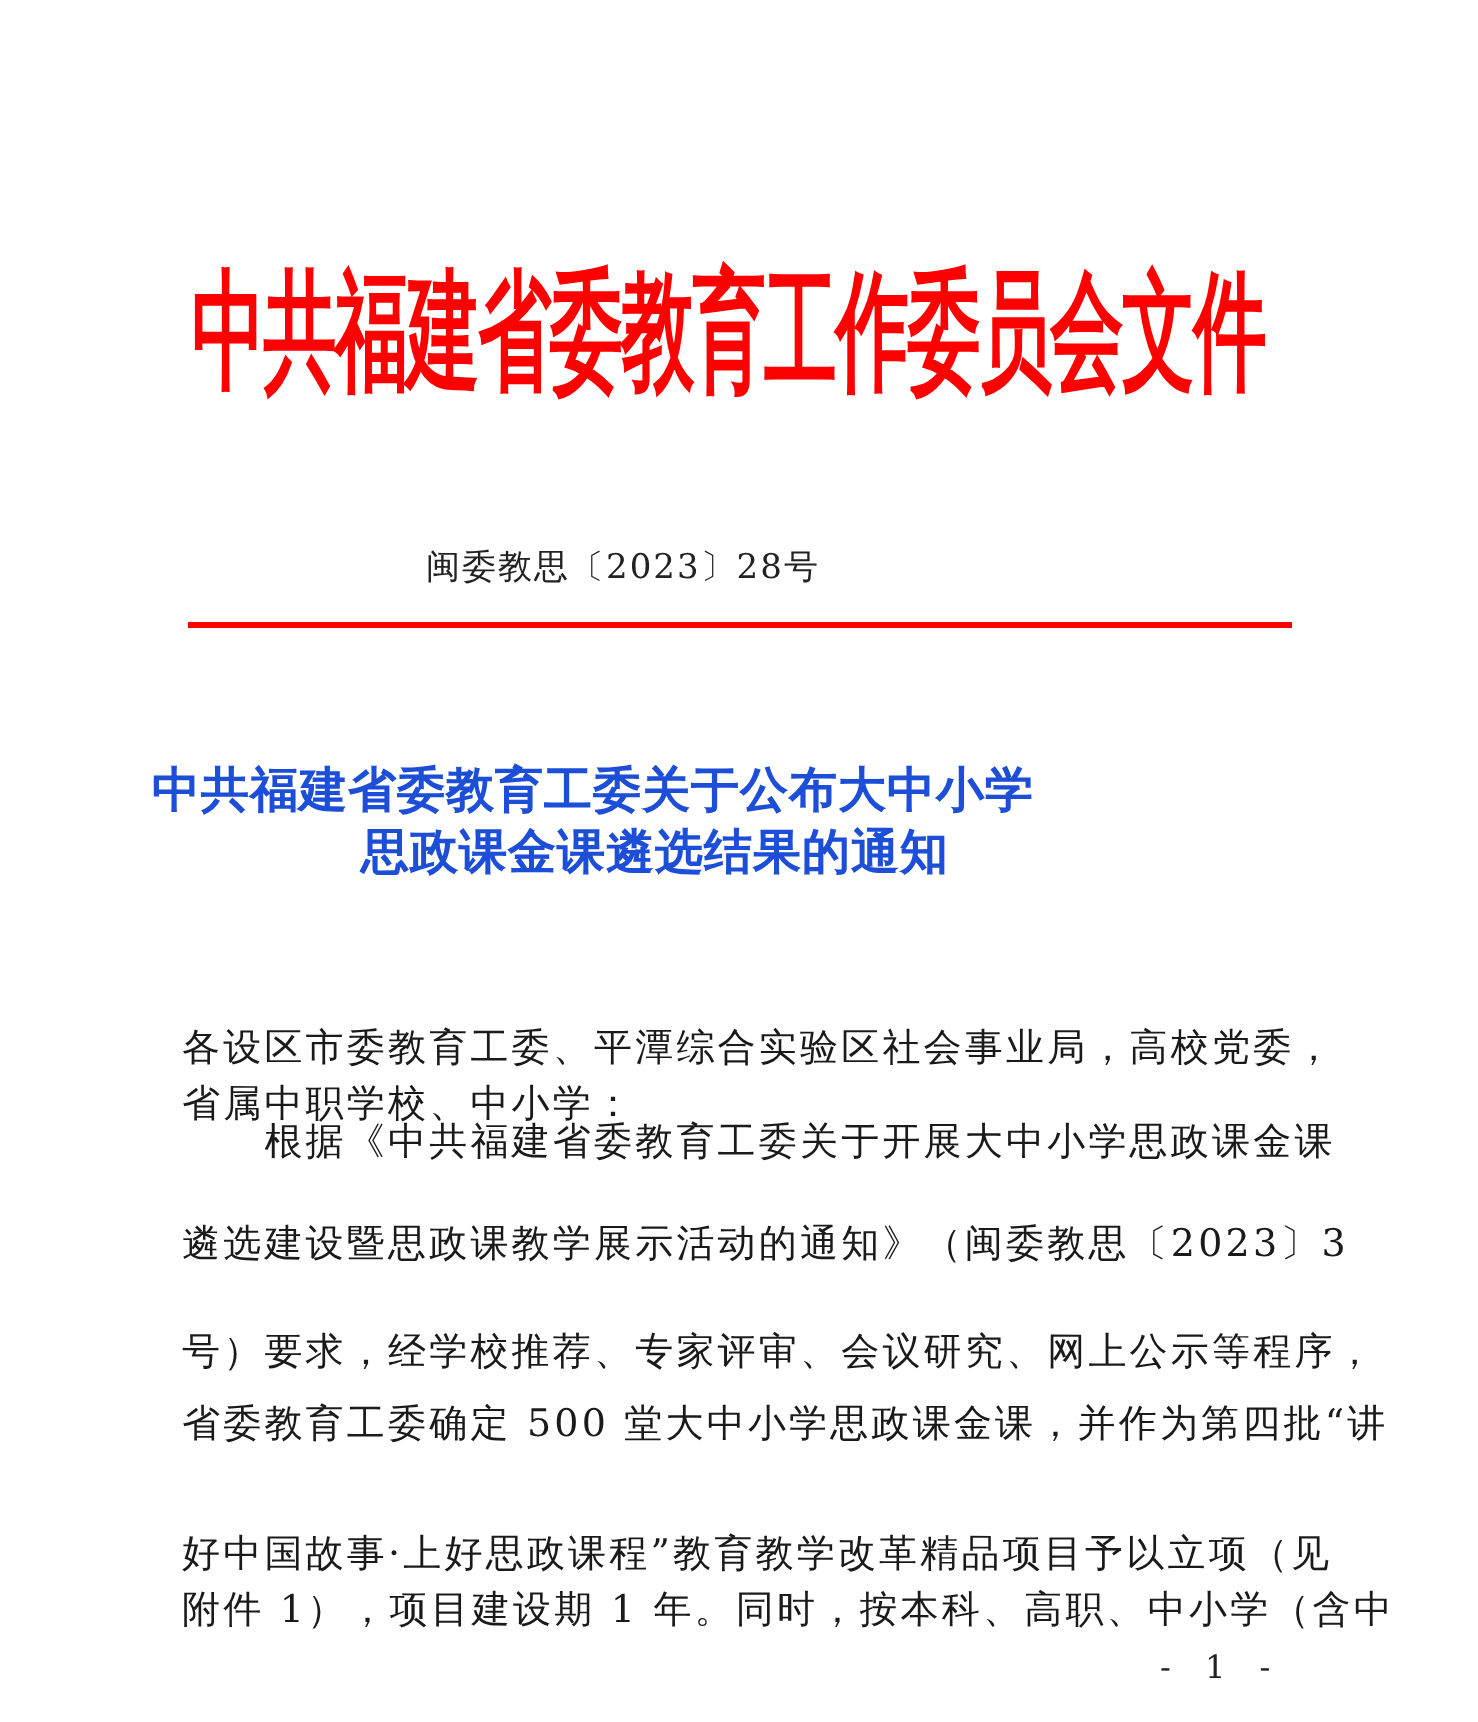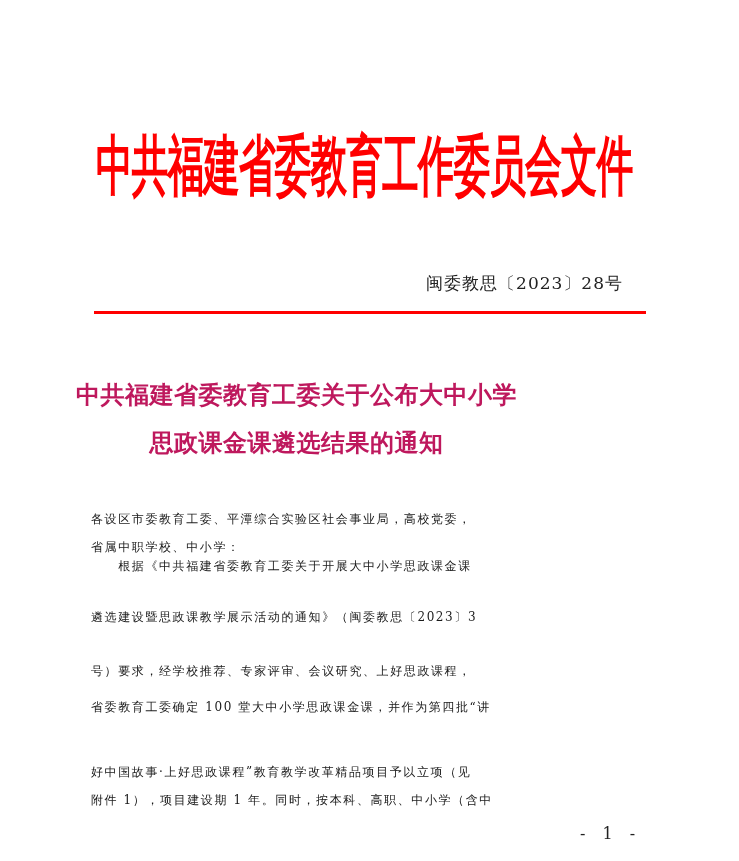--- a/index.html
+++ b/index.html
@@ -3,46 +3,46 @@
   <meta charset="utf-8">
   <style>
     html, body { margin: 0; padding: 0; background: #ffffff; }
     body { width: 739px; height: 861px; position: relative; overflow: hidden;
            font-family: "DejaVu Serif", "Liberation Serif", serif; color: #111; }
     .masthead { position: absolute; left: 96px; top: 128px; width: 548px; height: 76px;
                 color: #ff0000; font-family: "DejaVu Serif", serif; font-weight: bold;
                 font-size: 50px; line-height: 76px; white-space: nowrap;
                 transform-origin: left center; transform: scaleX(0.73) scaleY(1.3);
                 letter-spacing: -1px; }
-    .docno { position: absolute; left: 0; top: 272px; width: 623px; text-align: right;
+    .docno { position: absolute; left: 0; top: 272px; width: 623px; text-align: center;
              font-size: 17px; letter-spacing: 1px; color: #222; }
     .red-rule { position: absolute; left: 94px; top: 311px; width: 552px; height: 3px; background: #ff0000; }
     .title { position: absolute; left: 0; width: 593px; text-align: center; font-weight: bold;
-             font-size: 24px; color: #be185d; letter-spacing: 0.5px; }
+             font-size: 24px; color: #1d4ed8; letter-spacing: 0.5px; }
     .title.l1 { top: 379px; }
-    .title.l2 { top: 427px; }
-    .line { position: absolute; left: 91px; font-size: 12px; color: #1a1a1a; white-space: nowrap;
+    .title.l2 { top: 410px; padding-left: 31px; }
+    .line { position: absolute; left: 91px; font-size: 19px; color: #1a1a1a; white-space: nowrap;
             letter-spacing: 1.6px; }
     .pageno { position: absolute; left: 580px; top: 824px; font-size: 16px; color: #222; letter-spacing: 6px; }
   </style>
 </head>
 <body>
 
 <div class="masthead">中共福建省委教育工作委员会文件</div>
 
 <div class="docno">闽委教思〔2023〕28号</div>
 
 <div class="red-rule"></div>
 
 <div class="title l1">中共福建省委教育工委关于公布大中小学</div>
 <div class="title l2">思政课金课遴选结果的通知</div>
 
 <div class="line" style="top:511px">各设区市委教育工委、平潭综合实验区社会事业局，高校党委，</div>
 <div class="line" style="top:539px">省属中职学校、中小学：</div>
 
 <div class="line" style="top:558px">　　根据《中共福建省委教育工委关于开展大中小学思政课金课</div>
 <div class="line" style="top:609px">遴选建设暨思政课教学展示活动的通知》（闽委教思〔2023〕3</div>
-<div class="line" style="top:663px">号）要求，经学校推荐、专家评审、会议研究、上好思政课程，</div>
-<div class="line" style="top:699px">省委教育工委确定 100 堂大中小学思政课金课，并作为第四批“讲</div>
+<div class="line" style="top:663px">号）要求，经学校推荐、专家评审、会议研究、网上公示等程序，</div>
+<div class="line" style="top:699px">省委教育工委确定 500 堂大中小学思政课金课，并作为第四批“讲</div>
 <div class="line" style="top:764px">好中国故事·上好思政课程”教育教学改革精品项目予以立项（见</div>
 <div class="line" style="top:792px">附件 1），项目建设期 1 年。同时，按本科、高职、中小学（含中</div>
 
 <div class="pageno">- 1 -</div>
 
 </body></html>

